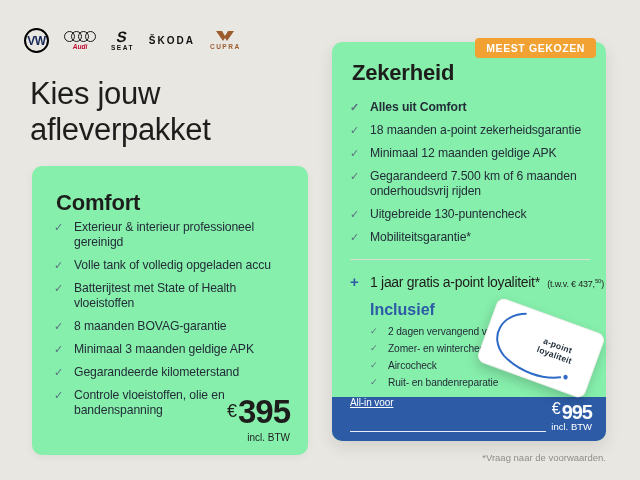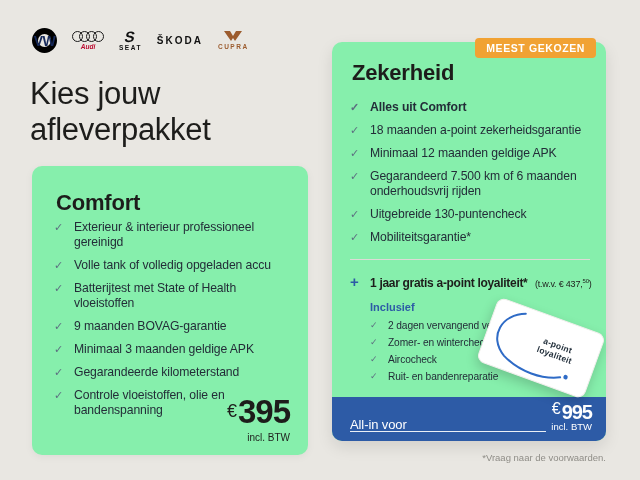--- a/index.html
+++ b/index.html
@@ -9,23 +9,23 @@
     background:#e9e7e2;
     color:#1d1d1b;
     overflow:hidden;
     position:relative;
   }
   .stage { position:relative; width:640px; height:480px; }
 
   
   .brands { position:absolute; left:24px; top:28px; display:flex; align-items:center; gap:15px; }
   .brand { display:flex; flex-direction:column; align-items:center; line-height:1; }
-  .vw-roundel { width:25px; height:25px; border:6px solid #000000; border-radius:50%;
+  .vw-roundel { width:25px; height:25px; border:2px solid #000000; border-radius:50%;
     display:flex; align-items:center; justify-content:center;
-    font-size:14px; font-weight:bold; color:#16295a; letter-spacing:-0.5px;margin-left:8px; }
+    font-size:12px; font-weight:bold; color:#16295a; letter-spacing:-0.5px; }
   .audi-rings { display:flex; }
   .audi-rings i { width:11px; height:11px; border:1.6px solid #1a1a1a; border-radius:50%; margin-left:-4px; }
   .audi-rings i:first-child { margin-left:0; }
   .audi-word { font-size:6.5px; color:#bb0a30; font-style:italic; font-weight:bold; margin-top:2px; }
   .seat-s { font-size:15px; font-weight:bold; color:#111; transform:skewX(-12deg); }
   .seat-word { font-size:6.5px; font-weight:bold; letter-spacing:1.5px; color:#111; margin-top:1px; }
   .skoda-word { font-size:10px; font-weight:bold; letter-spacing:2px; color:#111; }
   .cupra-mark { width:18px; height:12px; }
   .cupra-word { font-size:6.5px; font-weight:bold; letter-spacing:1.5px; color:#9c5c2e; margin-top:2px; }
 
@@ -60,41 +60,41 @@
   
   .badge { position:absolute; top:-4px; right:10px; background:#f1a233; color:#fff;
     font-size:10.5px; font-weight:700; letter-spacing:0.6px; padding:4px 11px;
     border-radius:4px; }
 
   .divider { border:none; border-top:1px solid #dddbd6; margin:14px 2px 0 0; }
 
   
   .bonus-row { display:flex; gap:7px; margin-top:13px; white-space:nowrap; align-items:baseline; }
   .plus { flex:0 0 13px; color:#2d5ba6; font-size:15px; font-weight:700; line-height:15px; }
-  .bonus-label { font-size:12px; font-weight:700; letter-spacing:-0.3px; color:#1d1d1b; }
+  .bonus-label { font-size:14px; font-weight:400; letter-spacing:-0.3px; color:#1d1d1b; }
   .bonus-value { font-size:9px; letter-spacing:-0.2px; color:#1d1d1b; margin-left:3px; }
   .bonus-value sup { font-size:6px; }
 
-  .inclusief { margin:10px 0 6px 20px; color:#2d5ba6; font-size:11px; font-weight:700; }
+  .inclusief { margin:10px 0 6px 20px; color:#2d5ba6; font-size:16px; font-weight:700; }
   .sub-list { margin-left:20px; width:160px; }
   .sub-list .check-row { font-size:10.2px; line-height:13px; margin-bottom:4px; }
   .sub-list .check-row .check { flex:0 0 11px; font-size:9px; line-height:13px; }
 
   
   .loyalty-card { position:absolute; left:152px; top:272px; width:114px; height:68px;
     background:#fff; border-radius:8px; transform:rotate(20deg); z-index:3;
     box-shadow:0 5px 12px rgba(0,0,0,0.18); border:1px solid #f0efec; }
   .loyalty-card svg { position:absolute; left:0; top:0; }
   .loyalty-text { position:absolute; left:40px; top:20px; width:62px; text-align:center;
     font-size:8.5px; font-weight:700; color:#23303c; line-height:10px; letter-spacing:0.2px; }
 
   
   .allin-bar { position:absolute; left:0; right:0; bottom:0; height:44px; background:#2d5ba6;
     border-radius:0 0 10px 10px; z-index:2; color:#fff; }
-  .allin-label { position:absolute; left:18px; top:20px; font-size:13px; letter-spacing:-0.1px; }
+  .allin-label { position:absolute; left:18px; top:0; font-size:10px; letter-spacing:-0.1px;text-decoration:underline; }
   .allin-underline { position:absolute; left:18px; bottom:9px; width:196px; height:1px;
     background:rgba(255,255,255,0.9); }
   .allin-price { position:absolute; right:14px; top:3px; text-align:right; }
   .allin-cur { font-size:16px; vertical-align:5px; margin-right:1px; }
   .allin-num { font-size:20px; font-weight:700; letter-spacing:-1px; }
   .allin-note { font-size:9.5px; margin-top:-3px; }
 
   .footnote { position:absolute; right:34px; top:452px; font-size:9.5px; color:#8f8d87; }
 </style>
 </head>
@@ -145,21 +145,21 @@
       <li class="check-row">
         <span class="check">✓</span>
         <span>Volle tank of volledig opgeladen accu</span>
         </li>
       <li class="check-row">
         <span class="check">✓</span>
         <span>Batterijtest met State of Health vloeistoffen</span>
         </li>
       <li class="check-row">
         <span class="check">✓</span>
-        <span>9 maanden BOVAG-garantie</span>
+        <span>8 maanden BOVAG-garantie</span>
         </li>
       <li class="check-row">
         <span class="check">✓</span>
         <span>Minimaal 3 maanden geldige APK</span>
         </li>
       <li class="check-row">
         <span class="check">✓</span>
         <span>Gegarandeerde kilometerstand</span>
         </li>
       <li class="check-row">

